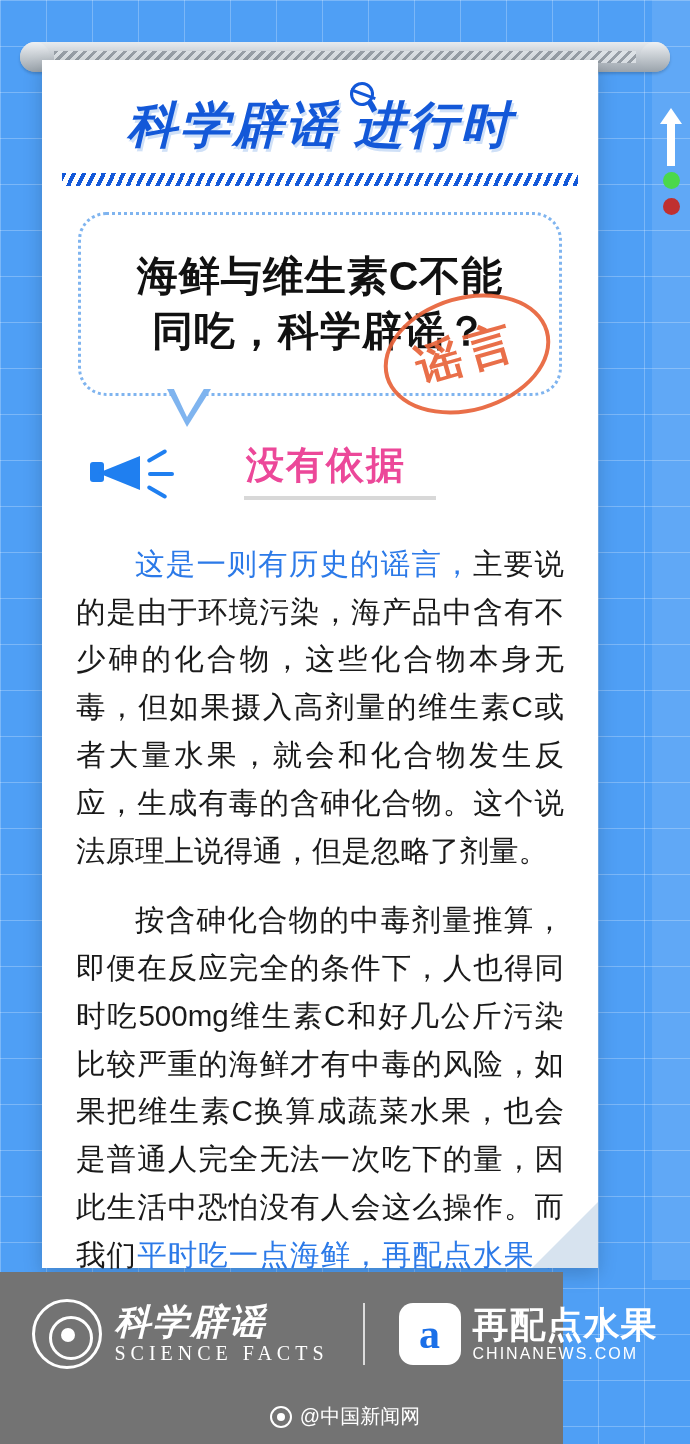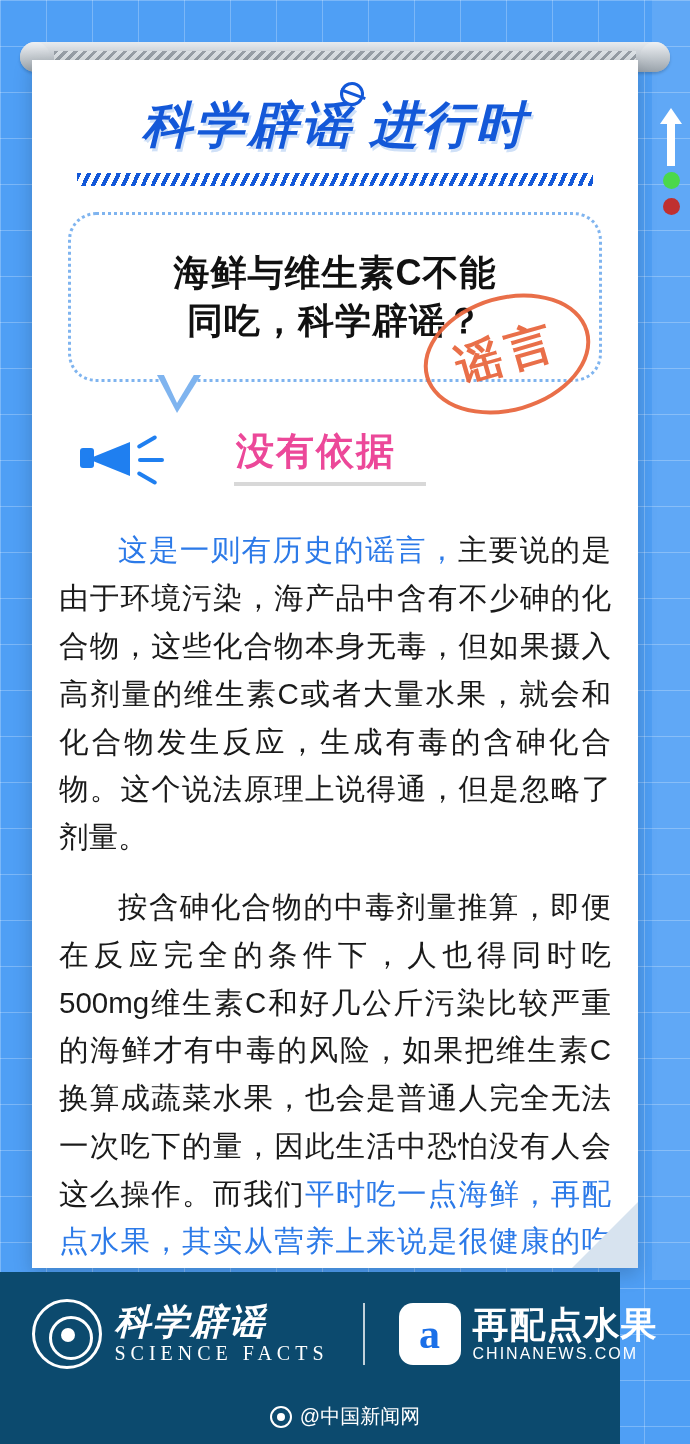--- a/index.html
+++ b/index.html
@@ -55,21 +55,21 @@
   .clip-bar .cap.r { right: 0; }
   .clip-teeth {
     position: absolute; left: 34px; top: 9px; width: 582px; height: 12px;
     background:
       repeating-linear-gradient(135deg, #8f979f 0 3px, #dfe4e8 3px 7px);
     opacity: .85;
   }
 
   
   .card {
-    position: absolute; left: 32px; top: 60px; width: 606px; height: 1208px;
+    position: absolute; left: 42px; top: 60px; width: 556px; height: 1208px;
     background: #ffffff;
     box-shadow: 0 6px 18px rgba(0,0,0,0.18);
   }
   .card::after{
     content:""; position:absolute; right:0; bottom:0;
     border-width: 0 0 66px 66px; border-style: solid;
     border-color: transparent transparent #d7e3ef transparent;
   }
 
   
@@ -100,21 +100,21 @@
   .bubble {
     position: relative;
     border: 3px dotted #7fb4ef;
     border-radius: 28px;
     background: #ffffff;
     padding: 34px 18px 34px;
     text-align: center;
   }
   .bubble .q-line {
     font-family: "Liberation Sans", sans-serif;
-    font-weight: bold; font-size: 36px; line-height: 1.34; color: #111111;
+    font-weight: bold; font-size: 41px; line-height: 1.34; color: #111111;
     letter-spacing: 1px;
   }
   .bubble-tail {
     position: absolute; left: 86px; bottom: -34px;
     width: 0; height: 0;
     border-left: 20px dotted transparent;
     border-right: 24px solid transparent;
     border-top: 38px solid #7fb4ef;
   }
   .bubble-tail::after{
@@ -162,43 +162,43 @@
     position: absolute; left: 168px; top: 0;
     font-weight: bold; font-size: 38px; color: #ec4899;
     letter-spacing: 2px;
   }
   .verdict-underline {
     position: absolute; left: 166px; top: 56px; width: 192px; height: 4px;
     background: #d8d8d8;
   }
 
   
-  .body-copy { margin: 30px 27px 0; }
+  .body-copy { margin: 30px 34px 0; }
   .para {
     font-family: "Liberation Sans", sans-serif;
     font-size: 29.5px; line-height: 1.62; color: #1a1a1a;
     text-align: justify; text-indent: 2em;
     margin-bottom: 22px;
   }
   .hl { color: #2c7ae8; }
 
   
   .expert { margin: 16px 34px 0; }
   .expert-tag {
     display: inline-block; background: #1f6fe0; color: #fff;
     font-size: 25px; font-weight: bold; padding: 6px 16px; border-radius: 4px;
     letter-spacing: 2px;
   }
   .expert-rule { margin-top: 10px; height: 2px; background: #1f6fe0; width: 100%; }
   .expert-name { margin-top: 12px; font-size: 26px; color: #1a1a1a; }
 
   
   .footer {
-    position: absolute; left: 0; bottom: 0; width: 620px; height: 172px;
-    background: #0c4a6e;
+    position: absolute; left: 0; bottom: 0; width: 563px; height: 172px;
+    background: #737373;
   }
   .footer-inner {
     position: absolute; left: 0; top: 14px; width: 690px; height: 96px;
     display: flex; align-items: center; justify-content: center; gap: 34px;
   }
   .logo-left { display: flex; align-items: center; gap: 12px; }
   .fingerprint {
     width: 70px; height: 70px; border-radius: 50%;
     border: 3px solid #ffffff;
     position: relative;

